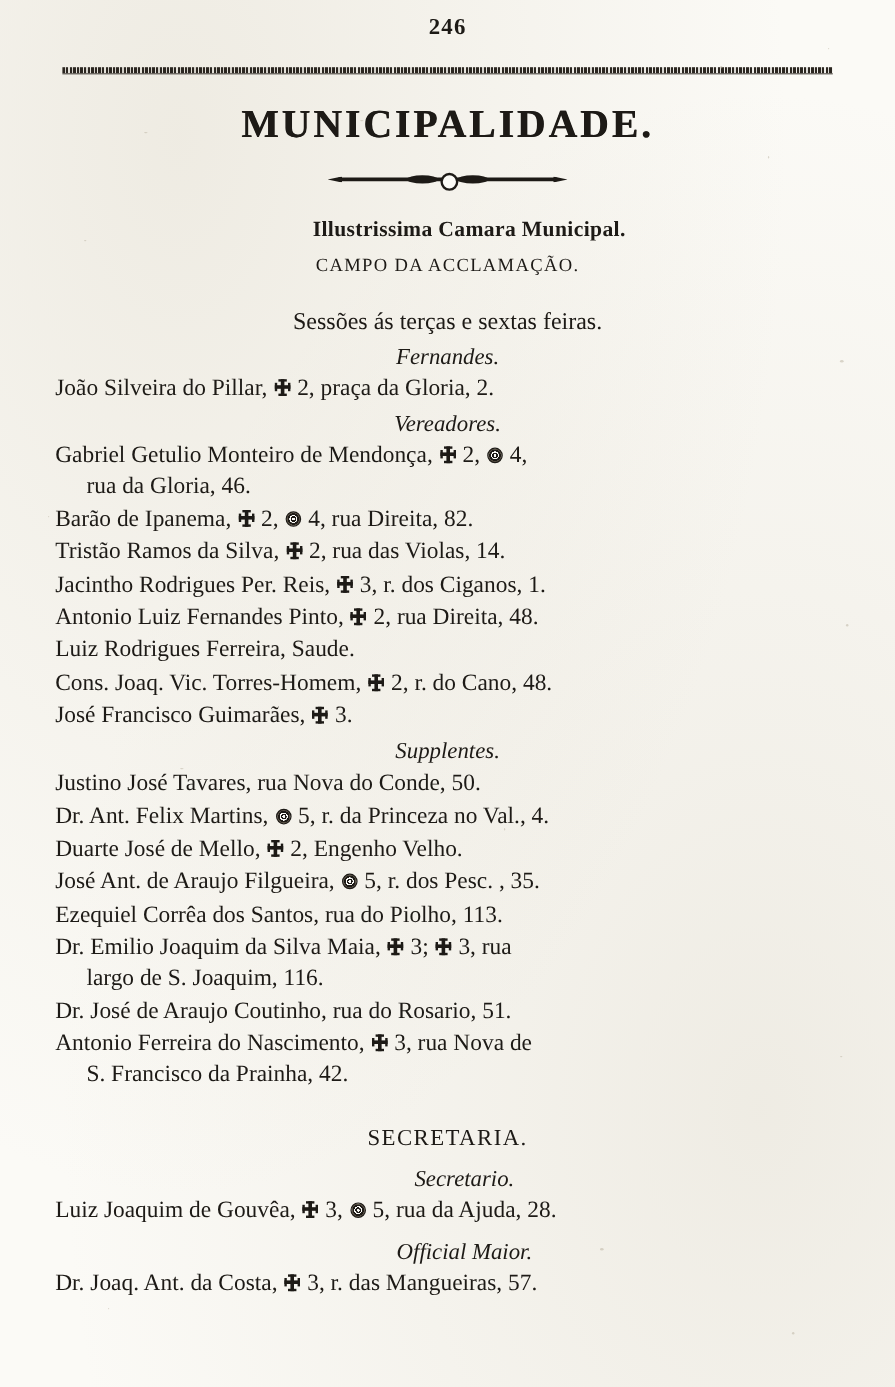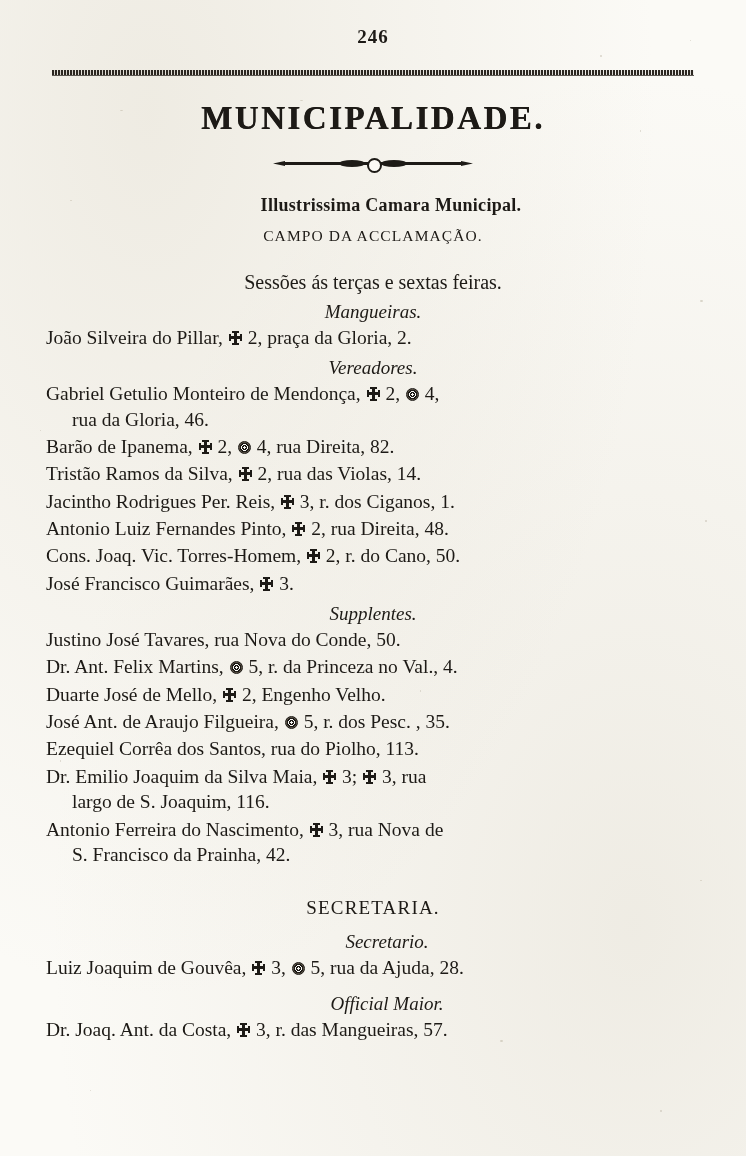--- a/index.html
+++ b/index.html
@@ -30,21 +30,21 @@
     position: absolute;
     background: #b9b2a0;
     opacity: .5;
     border-radius: 50%;
   }
   .folio {
     text-align: center;
     font-size: 19px;
     font-weight: 700;
     letter-spacing: 1px;
-    padding-top: 26px;
+    padding-top: 12px;
     font-family: "Liberation Serif", serif;
   }
   .rule-wrap {
     margin: 20px 52px 0 52px;
     height: 10px;
     position: relative;
   }
   .rule-wrap .r1 {
     position: absolute;
     left: 0; right: 0; top: 2px;
@@ -219,44 +219,46 @@
     <div class="tipL"></div>
     <div class="bar"></div>
     <div class="dot"></div>
     <div class="tipR"></div>
   </div>
 
   <div class="subtitle">Illustrissima Camara Municipal.</div>
   <div class="smallcaps">CAMPO DA ACCLAMAÇÃO.</div>
   <div class="sessions">Sessões ás terças e sextas feiras.</div>
 
-  <div class="role">Mangueiras.</div>
+  <div class="role">Fernandes.</div>
   <div class="entries">
       <div class="entry"><span>João Silveira do Pillar, </span><span class="cross"><i class="v"></i><i class="h"></i><i class="t1"></i><i class="t2"></i><i class="t3"></i><i class="t4"></i></span><span> 2, praça da Gloria, 2. </span></div>
     </div>
 
   <div class="role">Vereadores.</div>
   <div class="entries">
       <div class="entry"><span>Gabriel Getulio Monteiro de Mendonça, </span><span class="cross"><i class="v"></i><i class="h"></i><i class="t1"></i><i class="t2"></i><i class="t3"></i><i class="t4"></i></span><span> 2, </span><span class="rosette"></span><span> 4, </span><span class="cont">rua da Gloria, 46.</span></div>
       <div class="entry"><span>Barão de Ipanema, </span><span class="cross"><i class="v"></i><i class="h"></i><i class="t1"></i><i class="t2"></i><i class="t3"></i><i class="t4"></i></span><span> 2, </span><span class="rosette"></span><span> 4, rua Direita, 82. </span></div>
       <div class="entry"><span>Tristão Ramos da Silva, </span><span class="cross"><i class="v"></i><i class="h"></i><i class="t1"></i><i class="t2"></i><i class="t3"></i><i class="t4"></i></span><span> 2, rua das Violas, 14. </span></div>
       <div class="entry"><span>Jacintho Rodrigues Per. Reis, </span><span class="cross"><i class="v"></i><i class="h"></i><i class="t1"></i><i class="t2"></i><i class="t3"></i><i class="t4"></i></span><span> 3, r. dos Ciganos, 1. </span></div>
       <div class="entry"><span>Antonio Luiz Fernandes Pinto, </span><span class="cross"><i class="v"></i><i class="h"></i><i class="t1"></i><i class="t2"></i><i class="t3"></i><i class="t4"></i></span><span> 2, rua Direita, 48. </span></div>
-      <div class="entry"><span>Cons. Joaq. Vic. Torres-Homem, </span><span class="cross"><i class="v"></i><i class="h"></i><i class="t1"></i><i class="t2"></i><i class="t3"></i><i class="t4"></i></span><span> 2, r. do Cano, 50. </span></div>
+      <div class="entry"><span>Luiz Rodrigues Ferreira, Saude. </span></div>
+      <div class="entry"><span>Cons. Joaq. Vic. Torres-Homem, </span><span class="cross"><i class="v"></i><i class="h"></i><i class="t1"></i><i class="t2"></i><i class="t3"></i><i class="t4"></i></span><span> 2, r. do Cano, 48. </span></div>
       <div class="entry"><span>José Francisco Guimarães, </span><span class="cross"><i class="v"></i><i class="h"></i><i class="t1"></i><i class="t2"></i><i class="t3"></i><i class="t4"></i></span><span> 3. </span></div>
     </div>
 
   <div class="role">Supplentes.</div>
   <div class="entries">
       <div class="entry"><span>Justino José Tavares, rua Nova do Conde, 50. </span></div>
       <div class="entry"><span>Dr. Ant. Felix Martins, </span><span class="rosette"></span><span> 5, r. da Princeza no Val., 4. </span></div>
       <div class="entry"><span>Duarte José de Mello, </span><span class="cross"><i class="v"></i><i class="h"></i><i class="t1"></i><i class="t2"></i><i class="t3"></i><i class="t4"></i></span><span> 2, Engenho Velho. </span></div>
       <div class="entry"><span>José Ant. de Araujo Filgueira, </span><span class="rosette"></span><span> 5, r. dos Pesc. , 35. </span></div>
       <div class="entry"><span>Ezequiel Corrêa dos Santos, rua do Piolho, 113. </span></div>
       <div class="entry"><span>Dr. Emilio Joaquim da Silva Maia, </span><span class="cross"><i class="v"></i><i class="h"></i><i class="t1"></i><i class="t2"></i><i class="t3"></i><i class="t4"></i></span><span> 3; </span><span class="cross"><i class="v"></i><i class="h"></i><i class="t1"></i><i class="t2"></i><i class="t3"></i><i class="t4"></i></span><span> 3, rua </span><span class="cont">largo de S. Joaquim, 116.</span></div>
+      <div class="entry"><span>Dr. José de Araujo Coutinho, rua do Rosario, 51. </span></div>
       <div class="entry"><span>Antonio Ferreira do Nascimento, </span><span class="cross"><i class="v"></i><i class="h"></i><i class="t1"></i><i class="t2"></i><i class="t3"></i><i class="t4"></i></span><span> 3, rua Nova de </span><span class="cont">S. Francisco da Prainha, 42.</span></div>
     </div>
 
   <div class="sec-head">SECRETARIA.</div>
 
   <div class="role2">Secretario.</div>
   <div class="entries">
       <div class="entry"><span>Luiz Joaquim de Gouvêa, </span><span class="cross"><i class="v"></i><i class="h"></i><i class="t1"></i><i class="t2"></i><i class="t3"></i><i class="t4"></i></span><span> 3, </span><span class="rosette"></span><span> 5, rua da Ajuda, 28. </span></div>
     </div>
 

